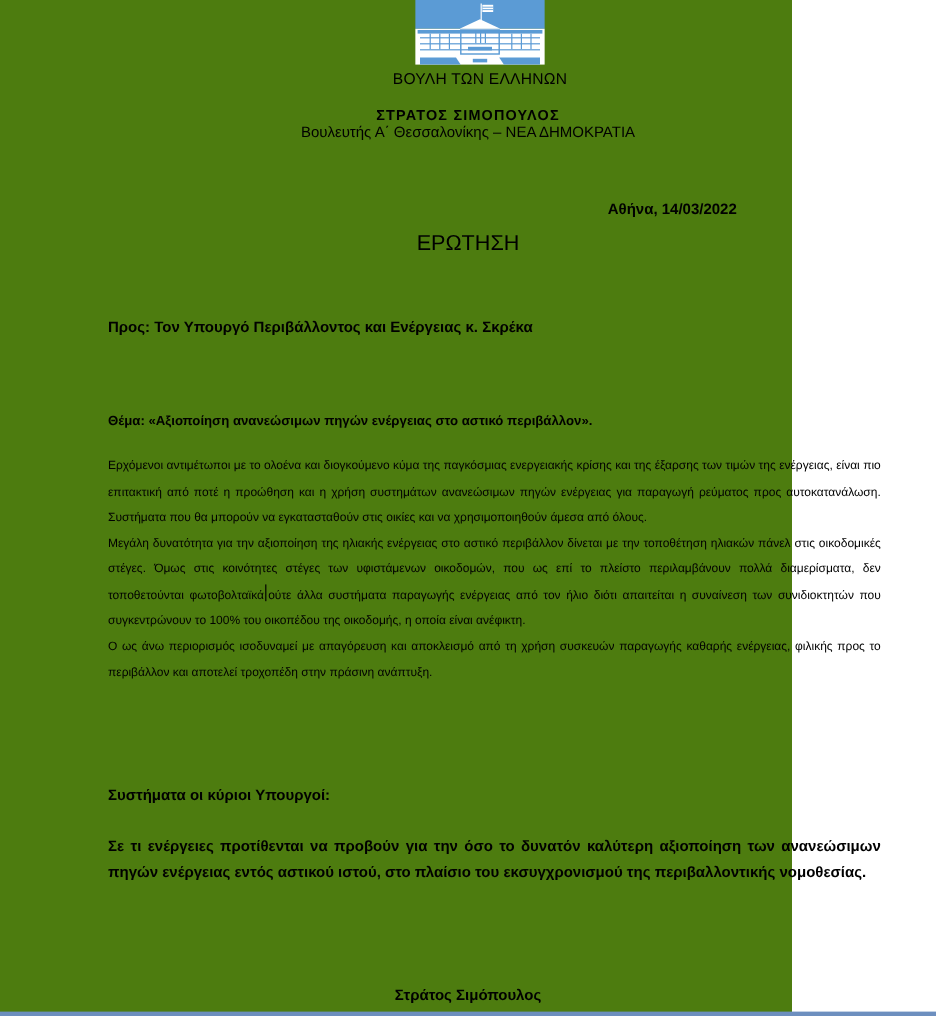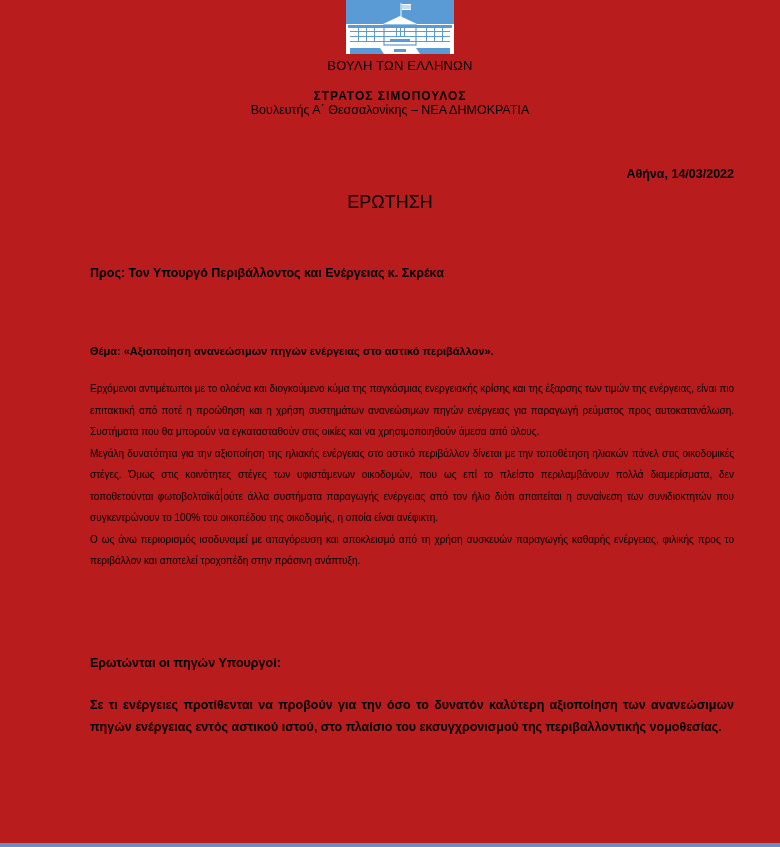--- a/index.html
+++ b/index.html
@@ -1,18 +1,18 @@
 <!DOCTYPE html>
 <html><head>
   <meta charset="utf-8">
   <style>
     html, body { margin: 0; padding: 0; background: #ffffff; }
     body { width: 780px; height: 847px; position: relative; overflow: hidden;
       font-family: "Liberation Sans", sans-serif; color: #000; }
-    .page { position: absolute; left: 0; top: 0; width: 780px; height: 845px; background: #b91c1c; }
+    .page { position: absolute; left: 0; top: 0; width: 660px; height: 845px; background: #4d7c0f; }
     .bottom-rule { position: absolute; left: 0; top: 843px; width: 780px; height: 4px; background: #6d8fbf; }
     .logo { position: absolute; left: 346px; top: 0; width: 108px; height: 54px; }
     .logo-caption { position: absolute; left: 300px; top: 58px; width: 200px; text-align: center; font-size: 13px; letter-spacing: 0.2px; }
     .center { position: absolute; left: 0; width: 780px; text-align: center; }
     .author { top: 89px; font-size: 12px; font-weight: bold; letter-spacing: 1px; }
     .author-role { top: 103px; font-size: 12.5px; }
     .date { position: absolute; right: 46px; top: 146px; font-size: 12.5px; font-weight: bold; margin-top: 21px; }
     .doc-type { top: 192px; font-size: 18px; }
     .to-block { position: absolute; left: 90px; top: 262px; font-size: 12.5px; font-weight: bold; line-height: 22px; }
     .to-block .indent { padding-left: 45px; }
@@ -77,17 +77,18 @@
   </div>
 
   <div class="subject">Θέμα: «Αξιοποίηση  ανανεώσιμων πηγών ενέργειας στο αστικό περιβάλλον».</div>
 
   <div class="body-text">
     <p>Ερχόμενοι αντιμέτωποι με το ολοένα και διογκούμενο κύμα της παγκόσμιας ενεργειακής κρίσης και της έξαρσης των τιμών της ενέργειας, είναι πιο επιτακτική από ποτέ η προώθηση και η χρήση συστημάτων ανανεώσιμων πηγών ενέργειας για παραγωγή ρεύματος προς αυτοκατανάλωση. Συστήματα που θα μπορούν να εγκατασταθούν στις οικίες και να χρησιμοποιηθούν άμεσα από όλους.</p>
     <p><span>Μεγάλη δυνατότητα για την αξιοποίηση της ηλιακής ενέργειας στο αστικό περιβάλλον δίνεται με την τοποθέτηση ηλιακών πάνελ στις οικοδομικές στέγες. Όμως στις κοινότητες στέγες των υφιστάμενων οικοδομών, που ως επί το πλείστο περιλαμβάνουν πολλά διαμερίσματα, δεν τοποθετούνται φωτοβολταϊκά</span><span class="cursor"></span><span>ούτε άλλα συστήματα παραγωγής ενέργειας από τον ήλιο διότι απαιτείται η συναίνεση των συνιδιοκτητών που συγκεντρώνουν το 100% του οικοπέδου της οικοδομής, η οποία είναι ανέφικτη.</span></p>
     <p>Ο ως άνω περιορισμός ισοδυναμεί με απαγόρευση και αποκλεισμό από τη χρήση συσκευών παραγωγής καθαρής ενέργειας, φιλικής προς το περιβάλλον και αποτελεί τροχοπέδη στην πράσινη ανάπτυξη.</p>
   </div>
 
-  <div class="question-intro">Ερωτώνται οι πηγών Υπουργοί:</div>
+  <div class="question-intro">Συστήματα οι κύριοι Υπουργοί:</div>
   <div class="question">Σε τι ενέργειες προτίθενται να προβούν για την όσο το δυνατόν καλύτερη αξιοποίηση των ανανεώσιμων πηγών ενέργειας εντός αστικού ιστού, στο πλαίσιο του εκσυγχρονισμού της περιβαλλοντικής νομοθεσίας.</div>
 
+  <div class="center sign-name">Στράτος Σιμόπουλος</div>
 </div>
 <div class="bottom-rule"></div>
 
 </body></html>

